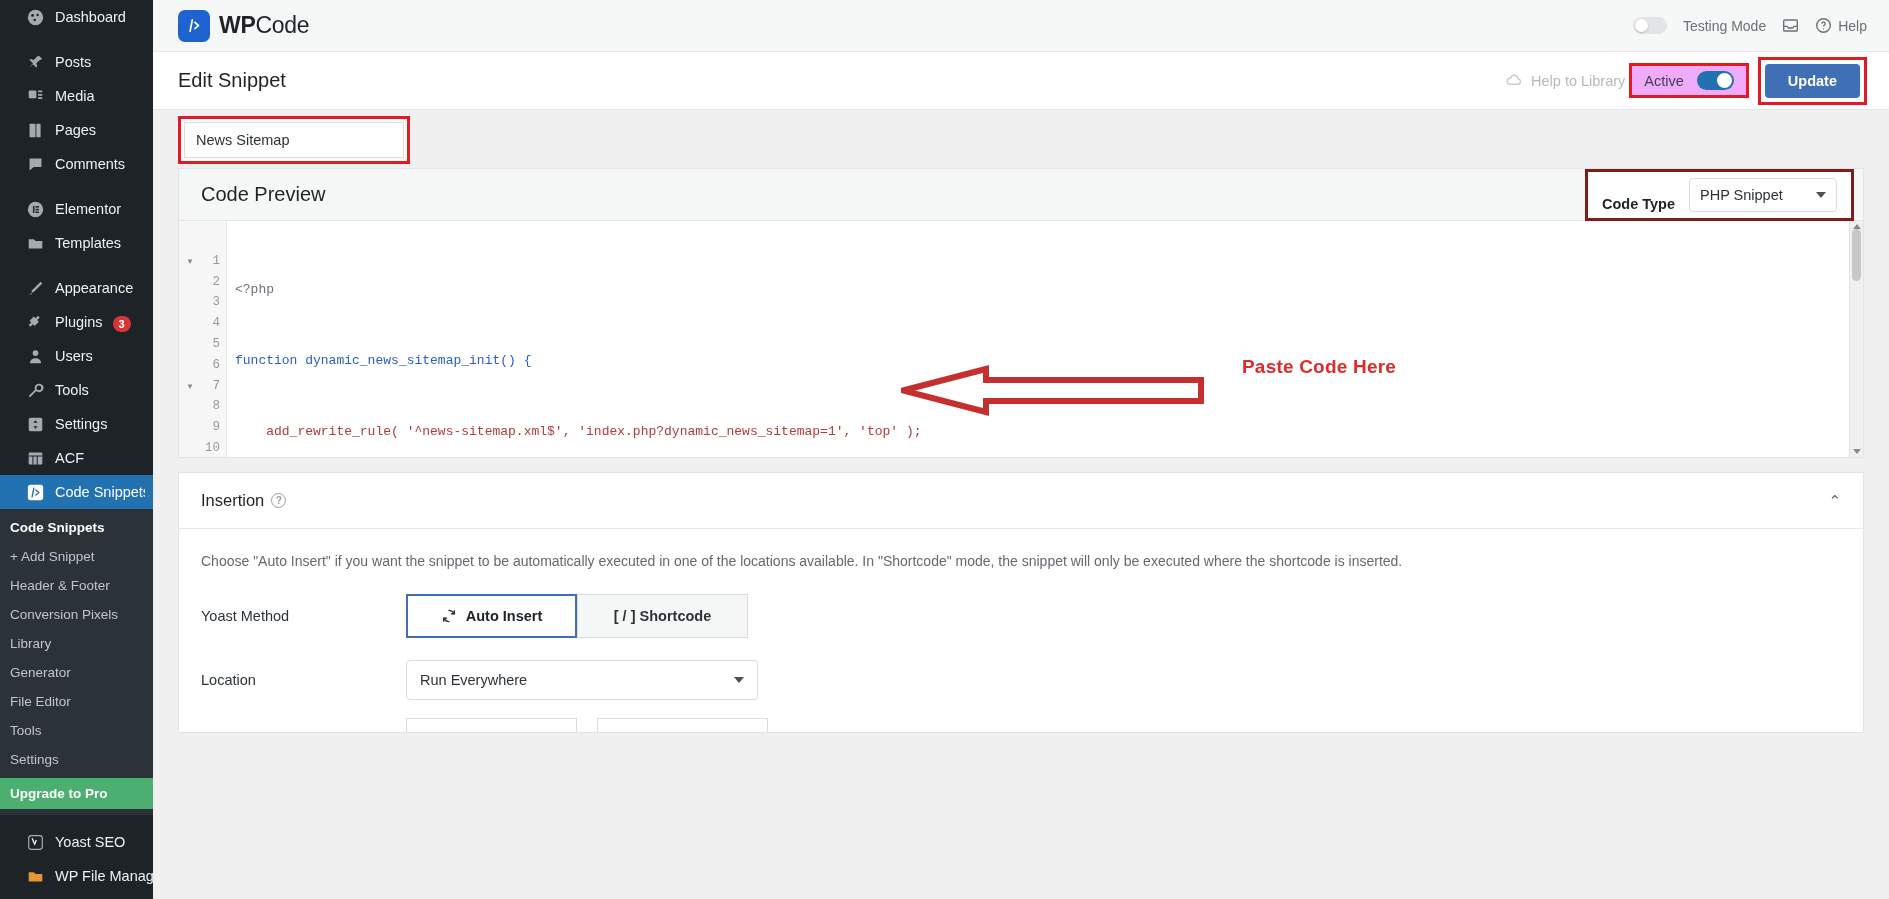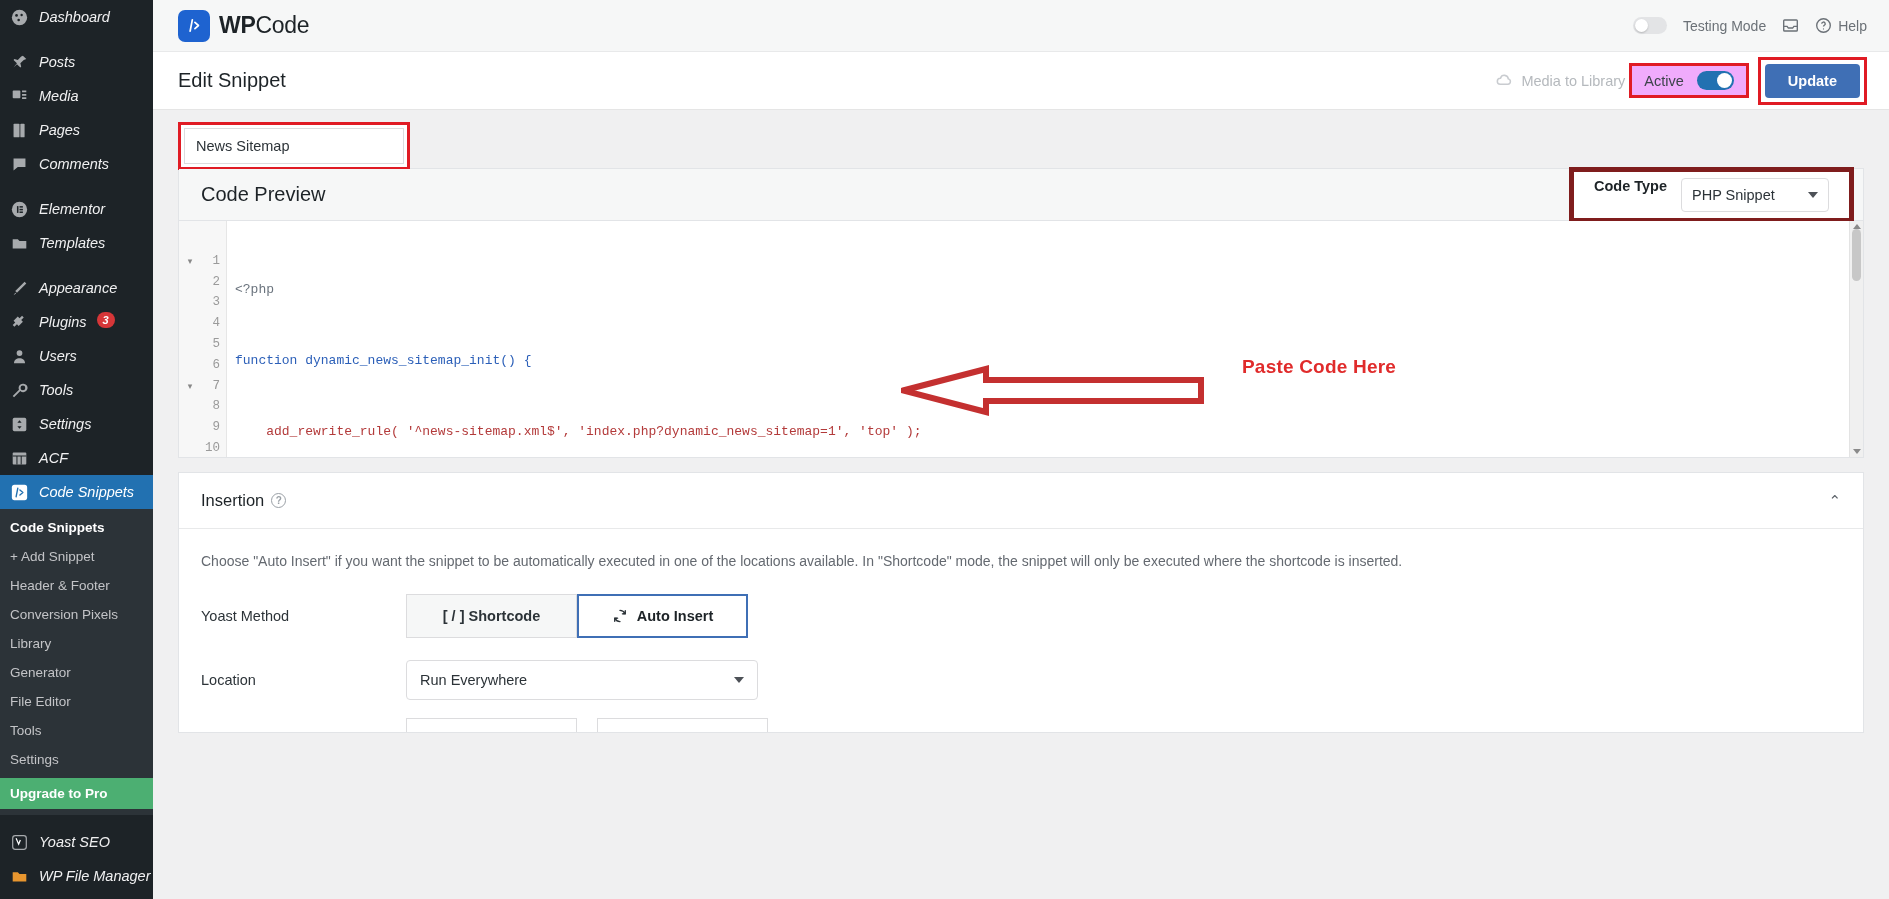--- a/index.html
+++ b/index.html
@@ -11,23 +11,23 @@
   }
   .app { position: relative; width: 1889px; height: 899px; display: flex; }
 
   
   .sidebar {
     width: 153px; min-width: 153px; height: 899px;
     background: #1d2327; color: #c3c4c7;
     font-size: 14.5px; overflow: hidden; position: relative;
   }
   .sb-item {
-    display: flex; align-items: flex-start; gap: 10px;
-    padding: 7px 0 7px 9px; line-height: 20px; color: #f0f0f1;
-    font-size: 14.5px; white-space: nowrap; font-style: italic;
+    display: flex; align-items: flex-end; gap: 10px;
+    padding: 7px 0 7px 25px; line-height: 20px; color: #f0f0f1;
+    font-size: 14.5px; white-space: nowrap;
   }
   .sb-item .ic { width: 20px; height: 20px; display:flex; align-items:center; justify-content:center; color:#a7aaad; flex:0 0 20px; }
   .sb-item .ic svg { width: 17px; height: 17px; fill: #a7aaad; display:block; }
   .sb-gap { height: 11px; }
   .sb-item.active { background: #2271b1; color: #fff; position: relative; }
   .sb-item.active .ic svg { fill: #fff; }
   .sb-item.active::after {
     content:""; position:absolute; right:-8px; top:50%; transform:translateY(-50%);
     border: 8px solid transparent; border-left-color: #2271b1;
   }
@@ -104,37 +104,37 @@
   
   .content { padding: 0 25px; }
 
   .card {
     background:#fff; border:1px solid #e2e4e7; margin-top: 14px;
   }
 
   
   .title-row { padding: 12px 0 12px 0; position:relative; height: 58px; }
   .title-box {
-    position:absolute; left: 0px; top: 12px;
+    position:absolute; left: 0px; top: 6px;
     border: 3px solid #e01b24; padding: 3px; background:#fff; width: 232px;
   }
   .title-input {
     width:100%; border: 1px solid #dcdcde; padding: 9px 11px; font-size: 14.5px;
     color:#2c3338; font-family:"Liberation Sans", sans-serif; outline:none;
   }
 
   
   .cp-head {
     display:flex; align-items:center; padding: 11px 0 11px 22px;
     background:#f6f7f7; border-bottom:1px solid #e2e4e7; height: 52px; position:relative;
   }
   .cp-title { font-size: 20px; color:#1d2327; }
   .codetype-wrap {
-    margin-left:auto; display:flex; align-items:flex-start; gap: 14px;
-    border: 5px solid #7f1d1d; padding: 6px 20px; background:#fff; margin-right: 9px;
+    margin-left:auto; display:flex; align-items:flex-end; gap: 14px;
+    border: 3px solid #7f1d1d; padding: 6px 14px; background:#fff; margin-right: 9px;
   }
   .codetype-label { font-size:14.5px; font-weight:700; color:#1d2327; }
   .select-box {
     width: 148px; border:1px solid #dcdcde; border-radius: 4px; background:#fff;
     padding: 8px 10px; font-size:14.5px; color:#2c3338;
     display:flex; align-items:center; justify-content:space-between;
   }
   .chev { width:0;height:0;border-left:5px solid transparent;border-right:5px solid transparent;border-top:6px solid #4d5157; }
 
   
@@ -423,21 +423,21 @@
       </div>
     </div>
 
     <div class="snippet-header">
       <div class="page-title">Edit Snippet</div>
       <div class="hdr-right">
         <div class="save-lib">
           <svg viewBox="0 0 20 20">
               <path d="M5.5 14a3.2 3.2 0 01.3-6.4A4.2 4.2 0 0114 8.3a2.9 2.9 0 01-.4 5.7z"></path>
             </svg>
-          <span>Media to Library</span>
+          <span>Help to Library</span>
         </div>
         <div class="active-wrap">
           <span class="active-label">Active</span>
           <span class="toggle-on"></span>
         </div>
         <div class="update-wrap">
           <button class="btn-update">Update</button>
         </div>
       </div>
     </div>
@@ -522,30 +522,30 @@
             <span>Insertion</span>
             <span class="q-icon">?</span>
           </div>
           <span class="collapse-chev">⌃</span>
         </div>
         <div class="ins-desc">Choose "Auto Insert" if you want the snippet to be automatically executed in one of the locations available. In "Shortcode" mode, the snippet will only be executed where the shortcode is inserted.</div>
 
         <div class="field-row">
           <div class="field-label">Yoast Method</div>
           <div class="seg-group">
-            <div class="seg">
-              <span>[ / ] Shortcode</span>
-            </div>
             <div class="seg sel">
               <svg viewBox="0 0 20 20">
                   <path d="M10 3a7 7 0 016.3 4h-2.1M10 17a7 7 0 01-6.3-4h2.1" stroke="#2c3338" stroke-width="1.7" fill="none" stroke-linecap="round"></path>
                   <path d="M16.6 3.5v3.8h-3.6M3.4 16.5v-3.8h3.6" stroke="#2c3338" stroke-width="1.7" fill="none" stroke-linecap="round" stroke-linejoin="round"></path>
                 </svg>
               <span>Auto Insert</span>
             </div>
+            <div class="seg">
+              <span>[ / ] Shortcode</span>
+            </div>
           </div>
         </div>
 
         <div class="field-row">
           <div class="field-label">Location</div>
           <div class="loc-select">
             <span>Run Everywhere</span>
             <span class="chev"></span>
           </div>
         </div>

